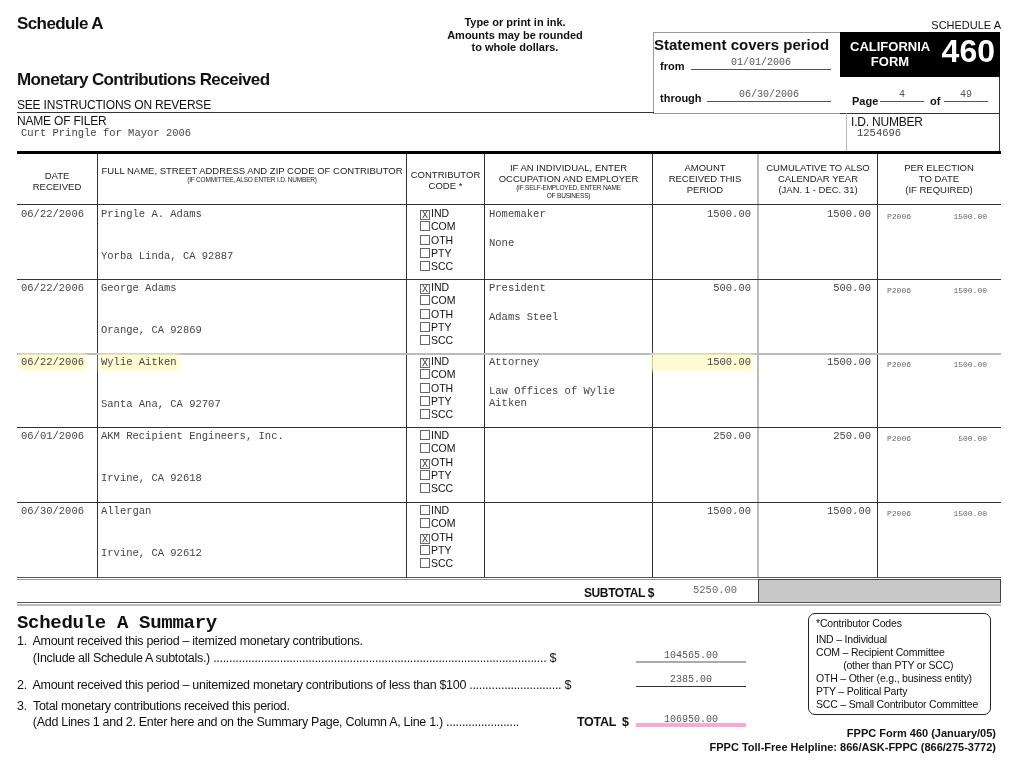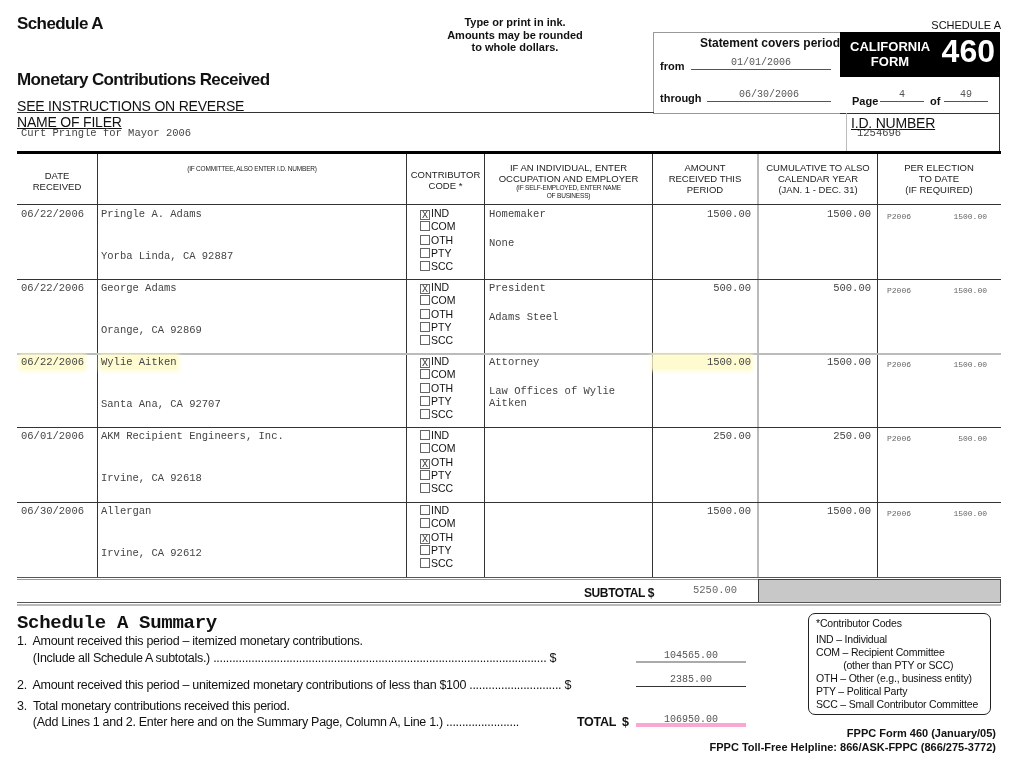--- a/index.html
+++ b/index.html
@@ -3,26 +3,26 @@
 <meta charset="utf-8">
 <style>
   * { box-sizing: border-box; margin: 0; padding: 0; }
   html, body { width: 1018px; height: 767px; background: #ffffff; overflow: hidden; }
   body { position: relative; font-family: "Liberation Sans", sans-serif; color: #111; }
   .abs { position: absolute; }
   .mono { font-family: "Liberation Mono", monospace; color: #444; }
   .title { left: 17px; font-weight: bold; font-size: 17px; letter-spacing: -0.6px; line-height: 20px; }
   .instr { left: 420px; top: 16px; width: 190px; text-align: center; font-weight: bold; font-size: 11px; line-height: 12.5px; }
   .schedA { right: 17px; top: 19px; font-size: 11px; }
-  .smalllabel { font-size: 14px; letter-spacing: -0.2px; text-decoration: underline; }
+  .smalllabel { font-size: 12px; letter-spacing: -0.2px; }
   .hline { position: absolute; background: #333; }
   .vline { position: absolute; background: #333; }
   .gline { position: absolute; background: #bbb; }
   .stmt { left: 653px; top: 32px; width: 187px; height: 82px; border: 1px solid #999; border-right: none; background: #fff; }
-  .stmt .hdr { position: absolute; left: 0; right: 0; top: 3px; text-align: right; font-weight: bold; font-size: 12px; }
+  .stmt .hdr { position: absolute; left: 0; right: 0; top: 3px; text-align: left; font-weight: bold; font-size: 15px; }
   .fieldrow { position: absolute; left: 6px; font-weight: bold; font-size: 11px; }
   .uline { position: absolute; border-bottom: 1px solid #555; height: 14px; font-family: "Liberation Mono", monospace; font-weight: normal; color: #555; font-size: 10px; text-align: center; line-height: 14px; }
   .calbox { left: 840px; top: 32px; width: 160px; height: 45px; background: #000; color: #fff; }
   .calbox .cal { position: absolute; left: 10px; top: 7px; font-weight: bold; font-size: 13px; line-height: 15px; text-align: center; width: 80px; }
   .calbox .num { position: absolute; right: 5px; top: 1px; font-weight: bold; font-size: 32px; letter-spacing: 0; }
   .pagebox { left: 840px; top: 77px; width: 160px; height: 37px; border-right: 1px solid #333; }
   .hdrcell { position: absolute; text-align: center; font-size: 9.5px; line-height: 11px; color: #222; }
   .hdrcell .sub { font-size: 6.5px; line-height: 8px; letter-spacing: -0.2px; }
   .cell { position: absolute; font-size: 10.5px; line-height: 13px; white-space: pre; }
   .cb { position: absolute; font-size: 10.5px; line-height: 13.3px; color: #111; }
@@ -93,20 +93,21 @@
 <div class="vline" style="left:484px; top:154px; width:1px; height:424px;"></div>
 <div class="vline" style="left:652px; top:154px; width:1px; height:424px;"></div>
 <div class="gline" style="left:757px; top:154px; width:2px; height:424px;"></div>
 <div class="vline" style="left:877px; top:154px; width:1px; height:424px;"></div>
 
 <div class="hdrcell" style="left:17px; top:170px; width:80px;">
   <div>DATE</div>
   <div>RECEIVED</div>
 </div>
 <div class="hdrcell" style="left:98px; top:165px; width:308px;">
+  <div>FULL NAME, STREET ADDRESS AND ZIP CODE OF CONTRIBUTOR</div>
   <div class="sub">(IF COMMITTEE, ALSO ENTER I.D. NUMBER)</div>
 </div>
 <div class="hdrcell" style="left:407px; top:169px; width:77px;">
   <div>CONTRIBUTOR</div>
   <div>CODE *</div>
 </div>
 <div class="hdrcell" style="left:485px; top:162px; width:167px;">
   <div>IF AN INDIVIDUAL, ENTER</div>
   <div>OCCUPATION AND EMPLOYER</div>
   <div class="sub">(IF SELF-EMPLOYED, ENTER NAME</div>

